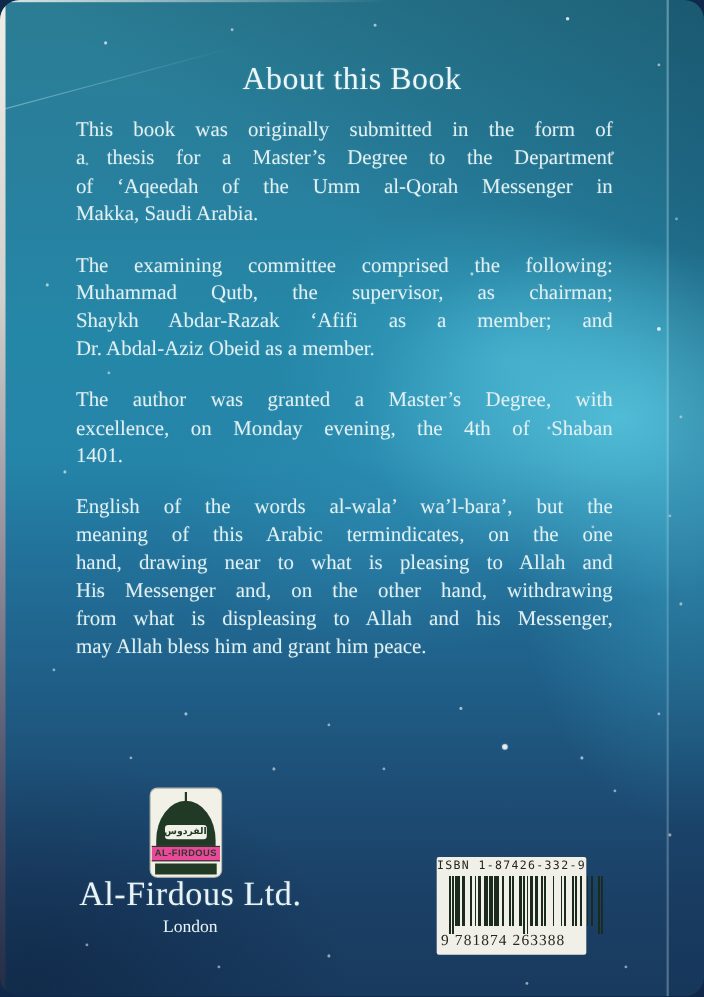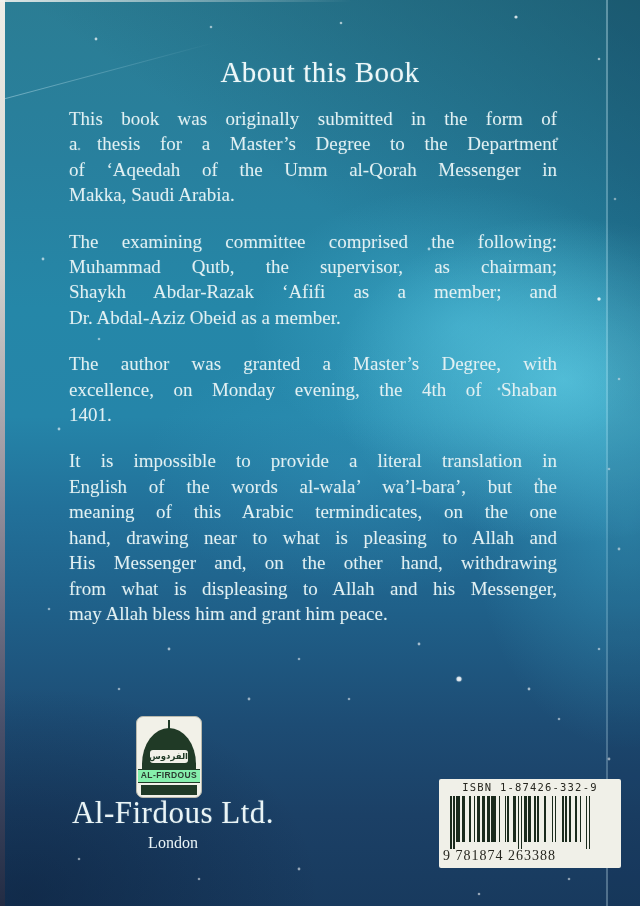--- a/index.html
+++ b/index.html
@@ -7,20 +7,21 @@
     position:relative;width:640px;height:906px;overflow:hidden;
     font-family:"Liberation Serif","DejaVu Serif",serif;
     background:
       radial-gradient(340px 240px at 88% 42%, rgba(110,222,242,0.55), rgba(110,222,242,0) 68%),
       radial-gradient(300px 200px at 72% 36%, rgba(82,196,226,0.40), rgba(82,196,226,0) 70%),
       radial-gradient(220px 320px at 98% 58%, rgba(70,186,216,0.35), rgba(70,186,216,0) 70%),
       radial-gradient(300px 180px at 55% 52%, rgba(62,170,205,0.25), rgba(62,170,205,0) 70%),
       linear-gradient(215deg, rgba(13,62,84,0.45), rgba(13,62,84,0) 32%),
       radial-gradient(420px 300px at 4% 99%, rgba(8,24,50,0.45), rgba(8,24,50,0) 70%),
       linear-gradient(180deg,#2b7d94 0%,#28809e 18%,#2587a8 34%,#2585a9 46%,#22719a 56%,#1f5f88 68%,#1d4c74 80%,#1b4066 90%,#183a5e 100%);
+    border-radius: 18px;
   }
   .star-field{position:absolute;left:0;top:0;width:2px;height:2px;border-radius:50%;background:transparent;
     box-shadow:
       95px 38px 0 .4px rgba(255,255,255,.7), 210px 26px 0 .3px rgba(255,255,255,.55),
       340px 22px 0 .3px rgba(255,255,255,.6), 515px 16px 0 .6px rgba(255,255,255,.8),
       598px 58px 0 .3px rgba(255,255,255,.55), 78px 148px 0 .3px rgba(255,255,255,.5),
       556px 138px 0 .4px rgba(255,255,255,.6), 614px 198px 0 .3px rgba(255,255,255,.5),
       42px 258px 0 .4px rgba(255,255,255,.6), 598px 298px 0 .7px rgba(255,255,255,.85),
       98px 338px 0 .3px rgba(255,255,255,.5), 618px 378px 0 .3px rgba(255,255,255,.55),
       58px 428px 0 .4px rgba(255,255,255,.6), 608px 468px 0 .3px rgba(255,255,255,.5),
@@ -55,32 +56,32 @@
   .pline.last{text-align-last:left;}
 
   .logo-card{position:absolute;left:136px;top:716px;width:66px;height:82px;background:#f2f1e8;
     border:1px solid #b9b9ad;border-radius:7px;box-sizing:border-box;}
   .dome-spire{position:absolute;left:31px;top:3px;width:2px;height:10px;background:#203a26;}
   .mosque-dome{position:absolute;left:5px;top:11px;width:54px;height:41px;background:#203a26;
     border-radius:50% 50% 0 0 / 88% 88% 0 0;}
   .arabic-chip{position:absolute;left:13px;top:33px;width:38px;height:13px;background:#f2f1e8;
     border-radius:3px;color:#203a26;font-family:"DejaVu Sans",sans-serif;font-size:8.5px;
     line-height:13px;text-align:center;direction:rtl;font-weight:bold;}
-  .logo-band{position:absolute;left:1px;right:1px;top:52px;height:14px;background:#86efac;
+  .logo-band{position:absolute;left:1px;right:1px;top:52px;height:14px;background:#ec4899;
     border-top:1.5px solid #203a26;border-bottom:1.5px solid #203a26;box-sizing:border-box;
     font-family:"Liberation Sans",sans-serif;font-weight:bold;font-size:8.5px;letter-spacing:.4px;
     color:#2c3a30;text-align:center;line-height:11px;}
   .logo-base{position:absolute;left:4px;top:68px;width:56px;height:10px;background:#203a26;}
 
   .publisher-block{position:absolute;left:23px;top:795px;width:300px;text-align:center;color:#eaf4f6;font-family:Liberation Serif, serif;}
   .publisher-name{font-size:31px;letter-spacing:.5px;text-shadow:0 0 2px rgba(190,235,245,.25);}
   .publisher-city{font-size:16px;margin-top:3px;}
 
-  .barcode-panel{position:absolute;left:397px;top:779px;width:182px;height:89px;background:#f0f0e8;
-    border-radius:2px;font-family:"DejaVu Sans Mono","Liberation Mono",monospace;color:#26261f;margin-left:42px;}
+  .barcode-panel{position:absolute;left:397px;top:779px;width:136px;height:89px;background:#f0f0e8;
+    border-radius:2px;font-family:"DejaVu Sans Mono","Liberation Mono",monospace;color:#26261f;}
   .isbn-label{position:absolute;left:0;right:0;top:2px;text-align:center;font-size:10.5px;letter-spacing:1.2px;}
   .barcode-bars{position:absolute;left:11px;top:17px;width:140px;height:53px;}
   .ean-digits{position:absolute;left:4px;top:69px;font-size:14px;letter-spacing:1px;font-family:Liberation Serif, serif;}
 </style>
 </head>
 <body>
 
 <div class="cover">
   <div class="star-field"></div>
   <div class="scratch-line"></div>
@@ -103,21 +104,20 @@
       <div class="pline">Muhammad Qutb, the supervisor, as chairman;</div>
       <div class="pline">Shaykh Abdar-Razak ‘Afifi as a member; and</div>
       <div class="pline last">Dr. Abdal-Aziz Obeid as a member.</div>
     </div>
     <div class="pblock">
       <div class="pline">The author was granted a Master’s Degree, with</div>
       <div class="pline">excellence, on Monday evening, the 4th of Shaban</div>
       <div class="pline last">1401.</div>
     </div>
     <div class="pblock">
-      <div class="pline">It is impossible to provide a literal translation in</div>
       <div class="pline">English of the words al-wala’ wa’l-bara’, but the</div>
       <div class="pline">meaning of this Arabic termindicates, on the one</div>
       <div class="pline">hand, drawing near to what is pleasing to Allah and</div>
       <div class="pline">His Messenger and, on the other hand, withdrawing</div>
       <div class="pline">from what is displeasing to Allah and his Messenger,</div>
       <div class="pline last">may Allah bless him and grant him peace.</div>
     </div>
   </div>
 
   <div class="logo-card">

